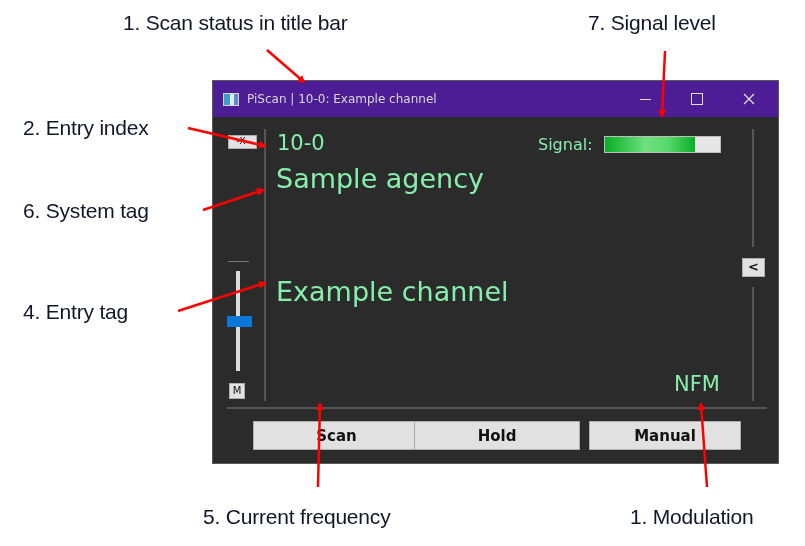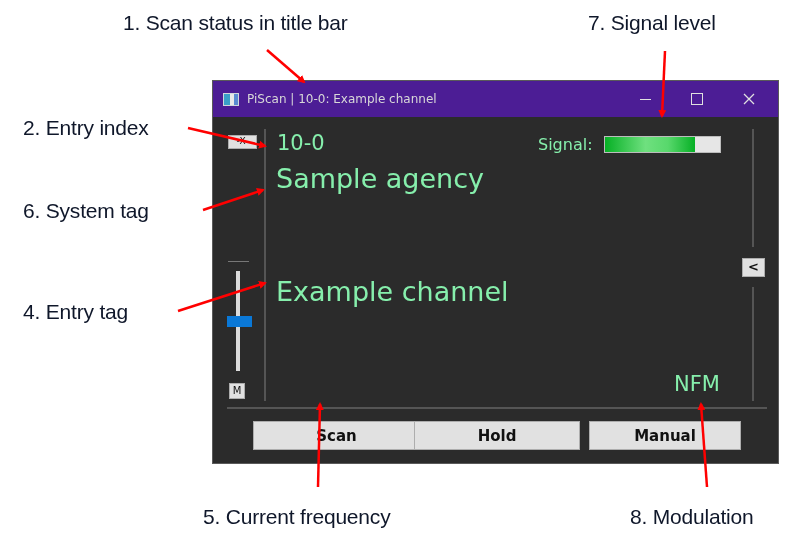--- a/index.html
+++ b/index.html
@@ -76,21 +76,21 @@
 </style>
 </head>
 <body>
 
 <div class="annot" style="left:123px; top:11px;">1. Scan status in title bar</div>
 <div class="annot" style="left:588px; top:11px;">7. Signal level</div>
 <div class="annot" style="left:23px; top:116px;">2. Entry index</div>
 <div class="annot" style="left:23px; top:199px;">6. System tag</div>
 <div class="annot" style="left:23px; top:300px;">4. Entry tag</div>
 <div class="annot" style="left:203px; top:505px;">5. Current frequency</div>
-<div class="annot" style="left:630px; top:505px;">8. Modulation</div>
+<div class="annot" style="left:630px; top:505px;">1. Modulation</div>
 
 <div class="window">
   <div class="titlebar">
     <div class="app-icon"></div>
     <span class="title-text">PiScan | 10-0: Example channel</span>
     <div class="win-btn win-min">
         <div class="min-bar"></div>
       </div>
     <div class="win-btn win-max">
         <div class="max-box"></div>

